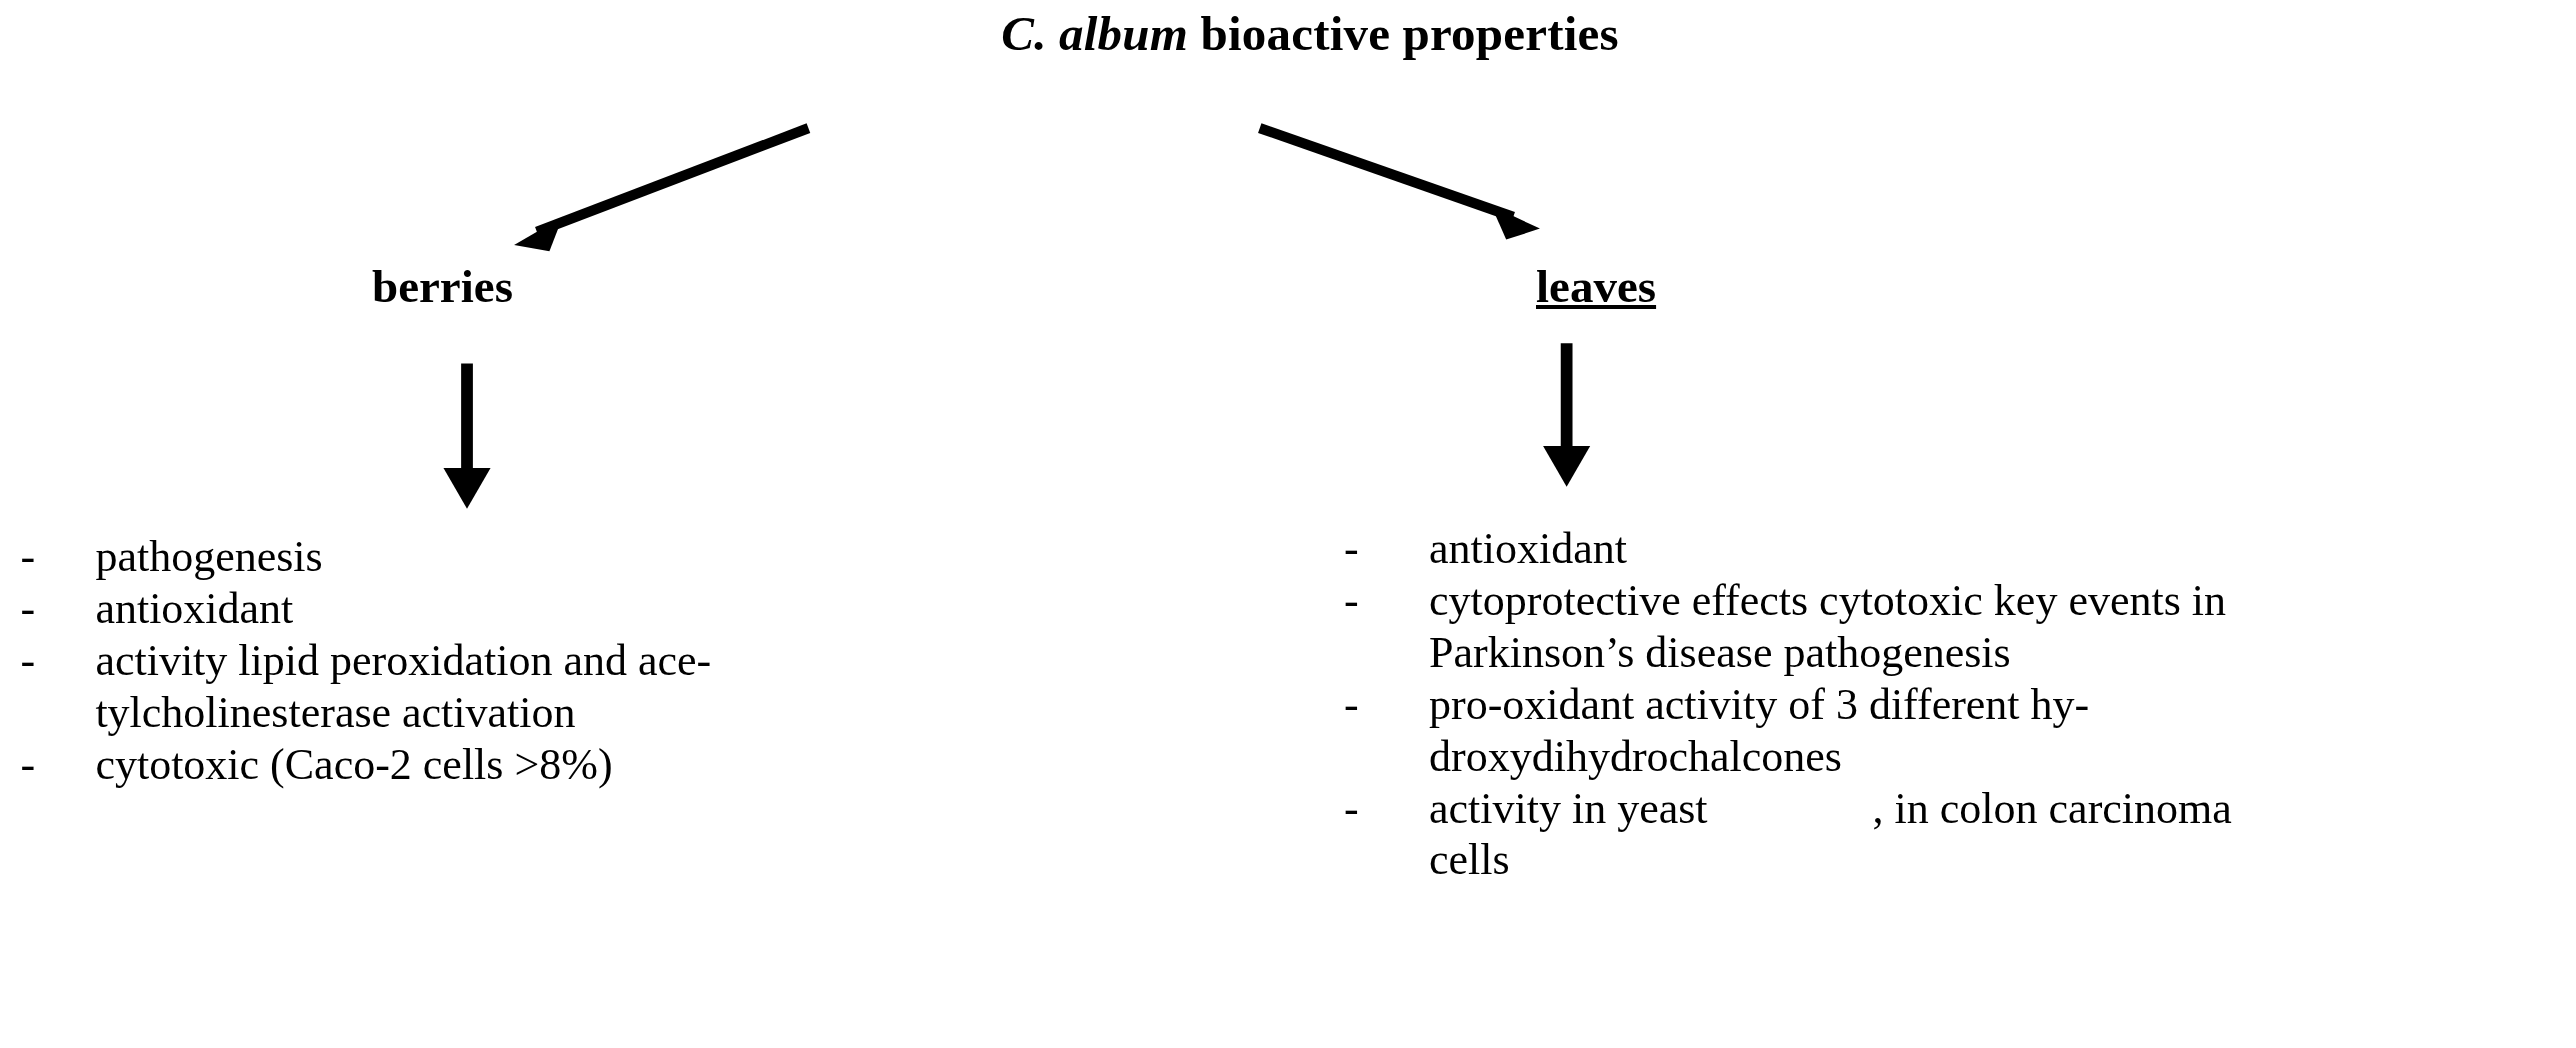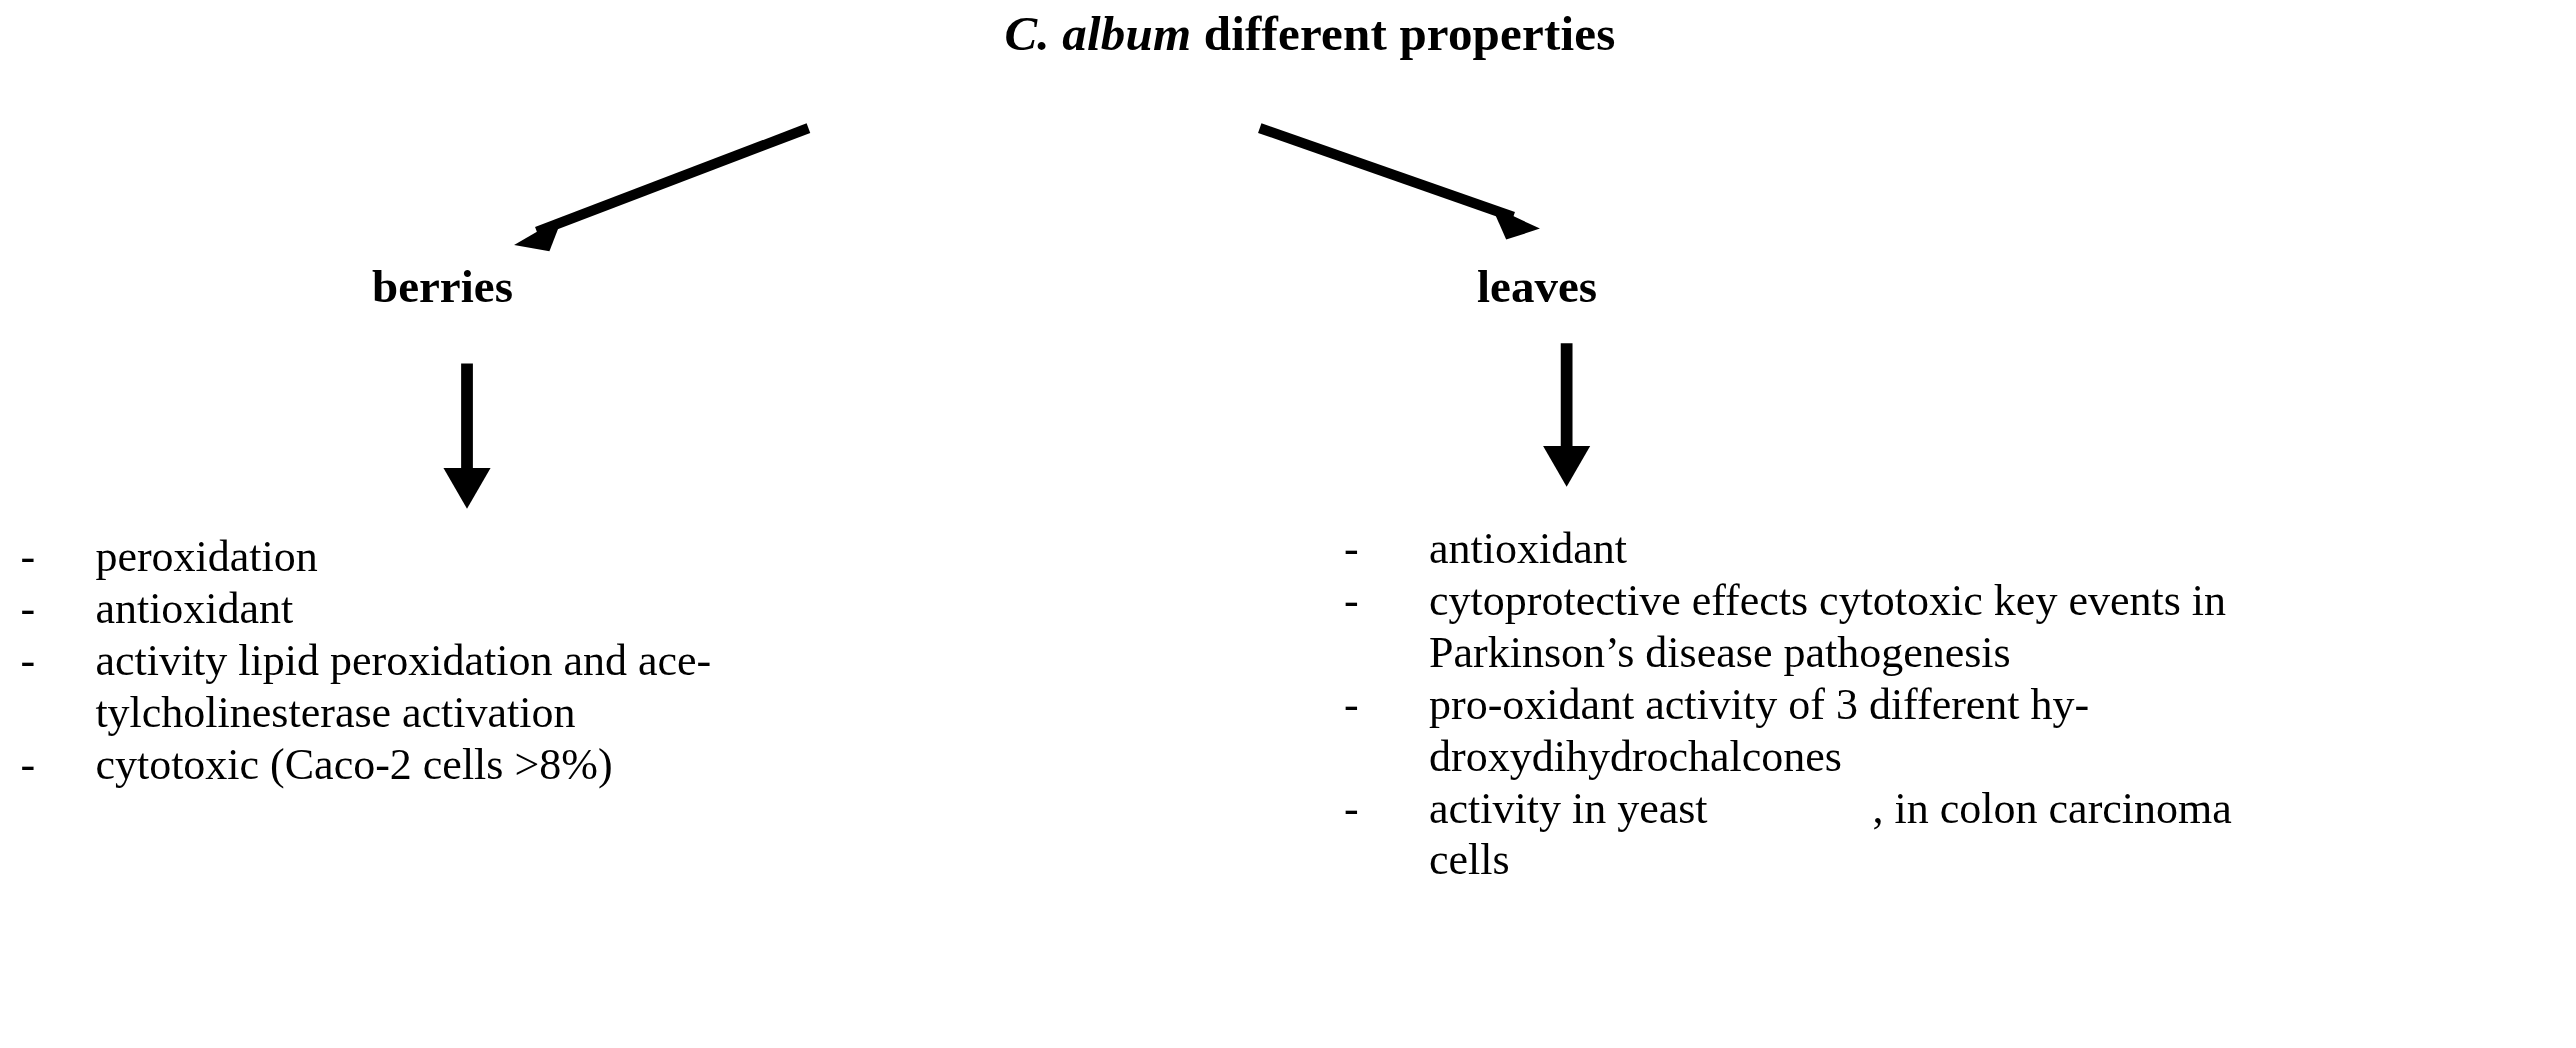--- a/index.html
+++ b/index.html
@@ -36,21 +36,21 @@
 
   
   .branch-label {
     position: absolute;
     font-size: 47px;
     font-weight: bold;
     white-space: nowrap;
     text-align: center;
   }
   .branch-label.berries { left: 372px; top: 259px; }
-  .branch-label.leaves  { left: 1477px; top: 259px; }
+  .branch-label.leaves  { left: 1536px; top: 259px; text-decoration: underline; }
 
   
   .arrow-layer {
     position: absolute;
     left: 0;
     top: 0;
     width: 2576px;
     height: 1049px;
     pointer-events: none;
   }
@@ -85,21 +85,21 @@
     display: inline-block;
     width: 165px;
   }
 </style>
 </head>
 <body>
 
 <div id="page">
 
   <div class="title">
-    <span class="sp">C. album</span><span> different properties</span>
+    <span class="sp">C. album</span><span> bioactive properties</span>
   </div>
 
   <svg class="arrow-layer" viewBox="0 0 3282 1336">
 
     <g>
       <line x1="1030" y1="163" x2="684" y2="295" stroke="#000000" stroke-width="13" stroke-linecap="butt"></line>
       <polygon points="655,312 717,276 700,320" fill="#000000"></polygon>
     </g>
 
     <g>
@@ -117,21 +117,21 @@
       <polygon points="1996,620 1966,568 2026,568" fill="#000000"></polygon>
     </g>
   </svg>
 
   <div class="branch-label berries">berries</div>
   <div class="branch-label leaves">leaves</div>
 
   <div class="col left">
     <div class="bullet-row">
       <span class="bullet-mark">-</span>
-      <span class="bullet-text">peroxidation</span>
+      <span class="bullet-text">pathogenesis</span>
     </div>
     <div class="bullet-row">
       <span class="bullet-mark">-</span>
       <span class="bullet-text">antioxidant</span>
     </div>
     <div class="bullet-row">
       <span class="bullet-mark">-</span>
       <span class="bullet-text">activity lipid peroxidation and ace-
 tylcholinesterase activation</span>
     </div>

